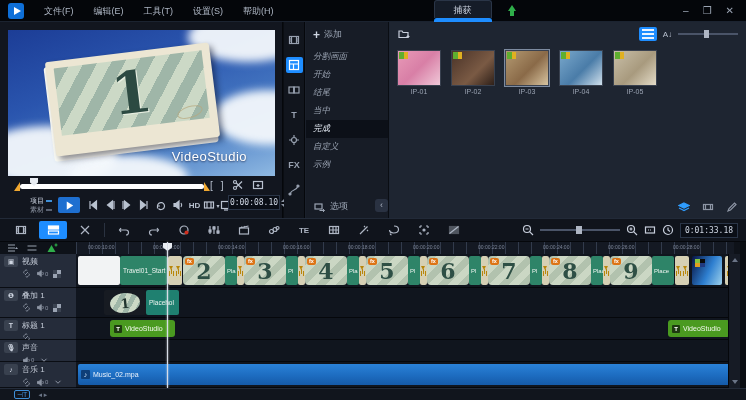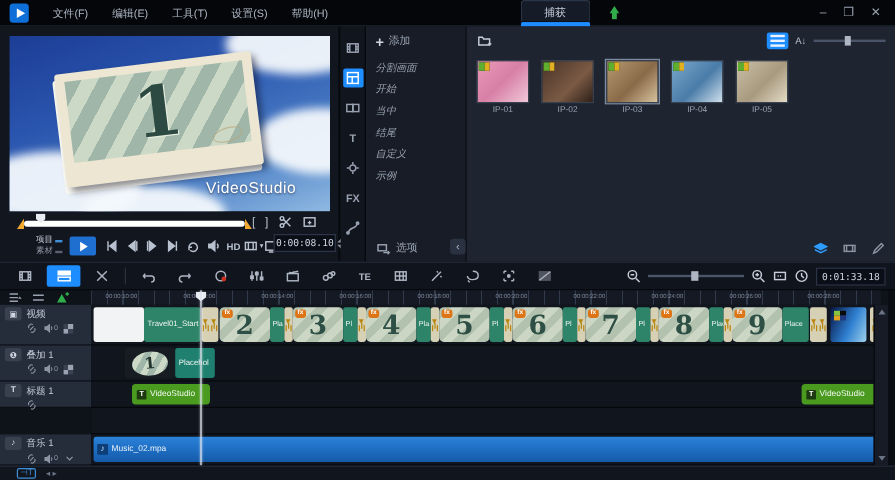--- a/index.html
+++ b/index.html
@@ -318,22 +318,23 @@
       </div>
     </div>
   <div id="cat-panel">
     <div id="add-row">
       <span id="add-plus">+</span>
       <span>添加</span>
     </div>
     <div id="cat-list">
         <div class="cat-item">分割画面</div>
         <div class="cat-item">开始</div>
+        <div class="cat-item">结尾</div>
         <div class="cat-item">当中</div>
-        <div class="cat-item">结尾</div>
+        <div class="cat-item selected">完成</div>
         <div class="cat-item">自定义</div>
         <div class="cat-item">示例</div>
       </div>
     <div id="options-row">
       <span class="svgi">
           <svg class="svgi" width="13" height="12" viewBox="0 0 12 12" fill="none" stroke="currentColor" stroke-width="1.2">
             <rect x="1.5" y="3" width="7" height="5"></rect>
             <path d="M6 9.5h5 M9.5 8l1.5 1.5-1.5 1.5" stroke-width="1"></path>
           </svg>
         </span>
@@ -634,20 +635,40 @@
           <div>标题 1</div>
         </div>
         <div class="row2">
           <div>
             <svg class="svgi" width="9" height="9" viewBox="0 0 12 12" fill="none" stroke="currentColor" stroke-width="1.2">
               <path d="M4 8 L8 4 M3 6 a2 2 0 0 1 0-3 l1-1 a2 2 0 0 1 3 0 M9 6 a2 2 0 0 1 0 3 l-1 1 a2 2 0 0 1-3 0"></path>
             </svg>
           </div>
         </div>
       </div>
+      <div class="trk-head" style="top: 86px; height: 22px;">
+        <div class="row1">
+          <div class="tico">🎙</div>
+          <div>声音</div>
+        </div>
+        <div class="row2">
+          <div style="display: flex; align-items: center;">
+            <svg class="svgi" width="9" height="9" viewBox="0 0 12 12" fill="none" stroke="currentColor" stroke-width="1.2">
+              <path d="M2 4.5h2l3-2.5v8l-3-2.5H2z" fill="currentColor"></path>
+              <path d="M9 4q1.5 2 0 4"></path>
+            </svg>
+            <span style="font-size:6px">0</span>
+          </div>
+          <div>
+            <svg class="svgi" width="10" height="10" viewBox="0 0 12 12" fill="none" stroke="currentColor" stroke-width="1.2">
+              <path d="M3 4.5 L6 7.5 L9 4.5"></path>
+            </svg>
+          </div>
+        </div>
+      </div>
       <div class="trk-head" style="top: 108px; height: 26px;">
         <div class="row1">
           <div class="tico">♪</div>
           <div>音乐 1</div>
         </div>
         <div class="row2">
           <div>
             <svg class="svgi" width="9" height="9" viewBox="0 0 12 12" fill="none" stroke="currentColor" stroke-width="1.2">
               <path d="M4 8 L8 4 M3 6 a2 2 0 0 1 0-3 l1-1 a2 2 0 0 1 3 0 M9 6 a2 2 0 0 1 0 3 l-1 1 a2 2 0 0 1-3 0"></path>
             </svg>

